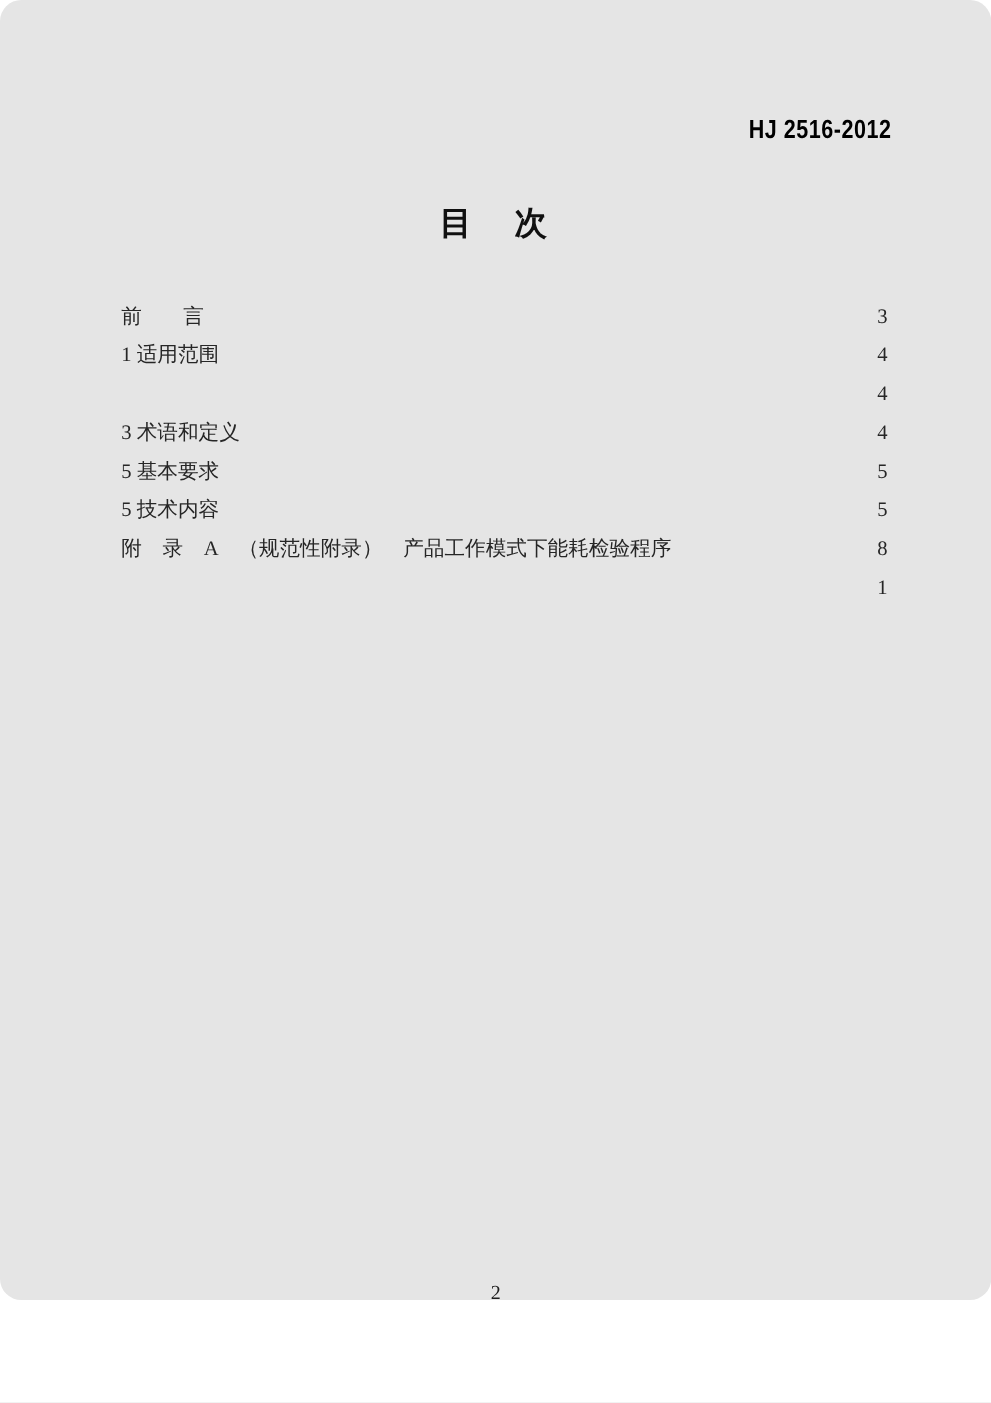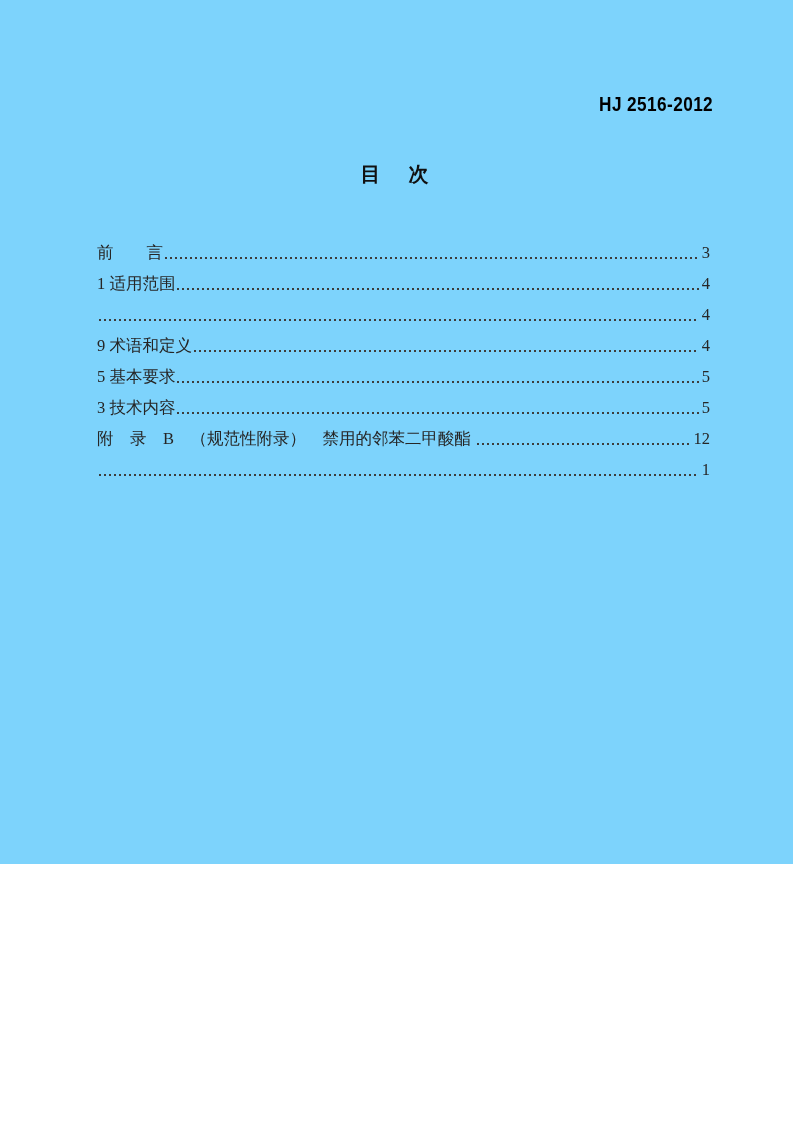--- a/index.html
+++ b/index.html
@@ -3,25 +3,26 @@
 <meta charset="utf-8">
 <style>
   html, body {
     margin: 0;
     padding: 0;
     background: #ffffff;
   }
   .page {
     position: relative;
     width: 793px;
-    height: 864px;
-    background: #7dd3fc;
+    height: 1040px;
+    background: #e5e5e5;
     overflow: hidden;
     font-family: "Liberation Serif", "DejaVu Serif", serif;
     color: #262626;
+    border-radius: 17px;
   }
   .header-code {
     position: absolute;
     top: 92px;
     right: 80px;
     font-family: "Liberation Sans", "DejaVu Sans", sans-serif;
     font-weight: bold;
     font-size: 21px;
     letter-spacing: 0.5px;
     color: #000000;
@@ -30,36 +31,37 @@
     white-space: nowrap;
   }
   .doc-title {
     position: absolute;
     top: 161px;
     left: 0;
     width: 100%;
     text-align: center;
     font-family: "Liberation Sans", "DejaVu Sans", sans-serif;
     font-weight: 600;
-    font-size: 20px;
+    font-size: 26px;
     letter-spacing: 4px;
     color: #101010;
   }
   .toc {
     position: absolute;
     left: 97px;
     top: 237px;
     width: 613px;
   }
   .toc-row {
     display: flex;
     height: 31px;
     line-height: 31px;
     font-size: 16.5px;
     white-space: pre;
+    align-items: flex-end;
   }
   .toc-label {
     flex: 0 0 auto;
   }
   .leader {
     flex: 1 1 auto;
     margin: 0 3px 0 2px;
     background-image: radial-gradient(circle at 1px 1px, #3c3c3c 0.9px, rgba(0,0,0,0) 1.15px);
     background-size: 5px 2px;
     background-repeat: repeat-x;
@@ -101,44 +103,44 @@
         <span class="leader"></span>
         <span class="pagenum">4</span>
       </div>
 
       <div class="toc-row">
         <span class="leader"></span>
         <span class="pagenum">4</span>
       </div>
 
       <div class="toc-row">
-        <span class="toc-label">9 术语和定义</span>
+        <span class="toc-label">3 术语和定义</span>
         <span class="leader"></span>
         <span class="pagenum">4</span>
       </div>
 
       <div class="toc-row">
         <span class="toc-label">5 基本要求</span>
         <span class="leader"></span>
         <span class="pagenum">5</span>
       </div>
 
       <div class="toc-row">
-        <span class="toc-label">3 技术内容</span>
+        <span class="toc-label">5 技术内容</span>
         <span class="leader"></span>
         <span class="pagenum">5</span>
       </div>
 
 
+      <div class="toc-row">
+        <span class="toc-label">附　录　A　（规范性附录）　产品工作模式下能耗检验程序</span>
+        <span class="leader"></span>
+        <span class="pagenum">8</span>
+      </div>
 
-      <div class="toc-row">
-        <span class="toc-label">附　录　B　（规范性附录）　禁用的邻苯二甲酸酯 </span>
-        <span class="leader"></span>
-        <span class="pagenum">12</span>
-      </div>
 
       <div class="toc-row">
         <span class="leader"></span>
         <span class="pagenum">1</span>
       </div>
     </div>
 
   <div class="footer-num">2</div>
 
 </div>

